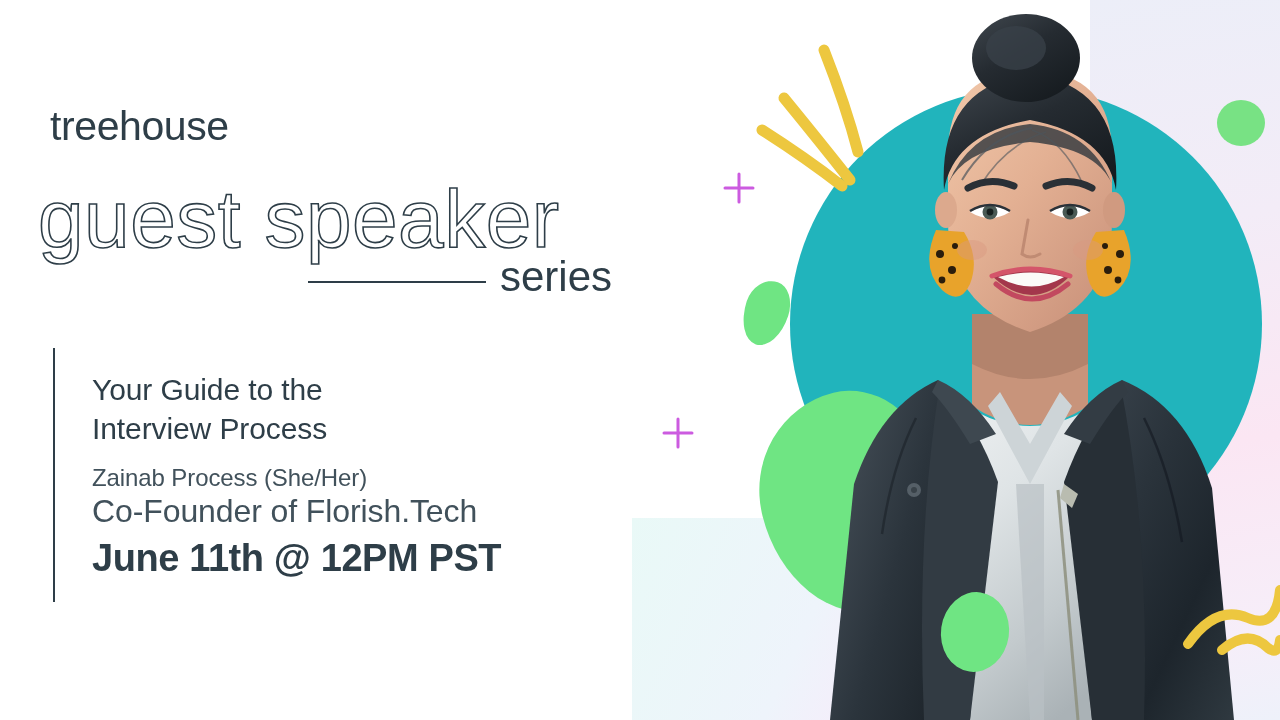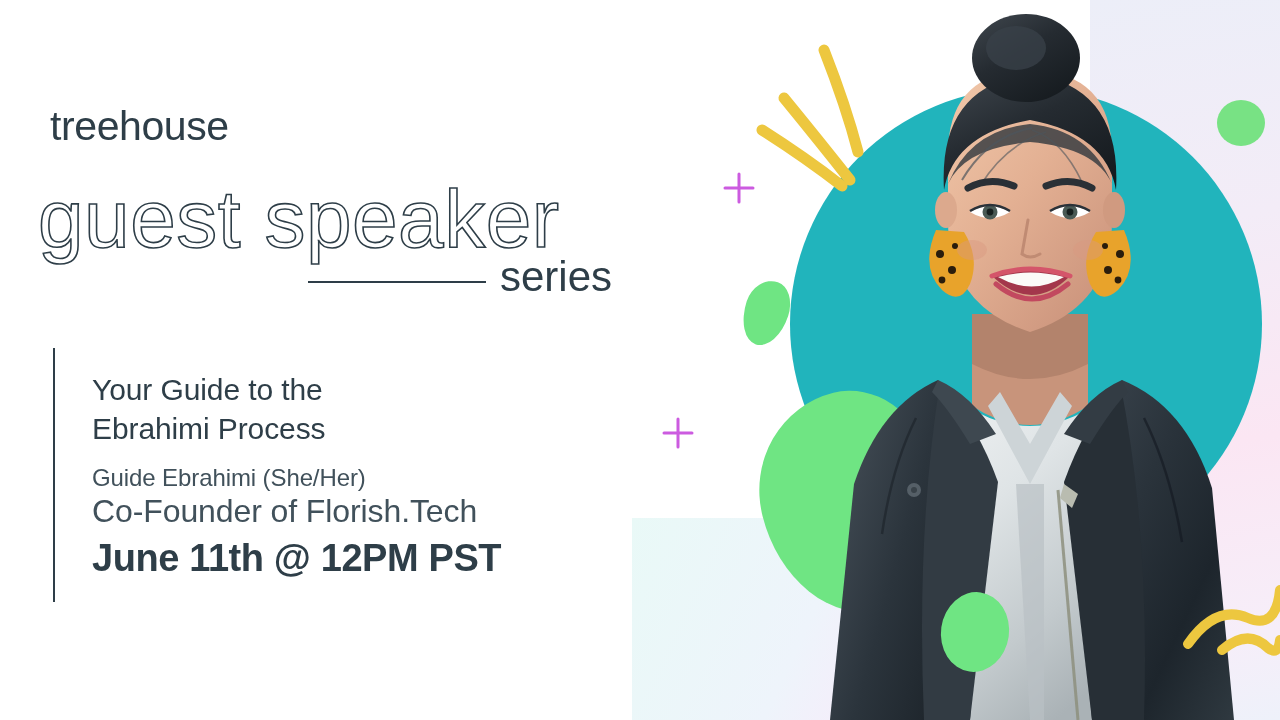--- a/index.html
+++ b/index.html
@@ -290,22 +290,22 @@
 
     <div class="headline-outline">guest speaker</div>
 
     <div class="series-rule"></div>
 
     <div class="series-word">series</div>
 
     <div class="vrule"></div>
 
     <div class="talk-title" style="white-space: pre-line;">Your Guide to the
-Ebrahimi Process</div>
-
-    <div class="speaker-name">Guide Ebrahimi (She/Her)</div>
+Interview Process</div>
+
+    <div class="speaker-name">Zainab Process (She/Her)</div>
 
     <div class="speaker-role">Co-Founder of Florish.Tech</div>
 
     <div class="datetime">June 11th @ 12PM PST</div>
   </div>
 
 </div>
 
 </body></html>

